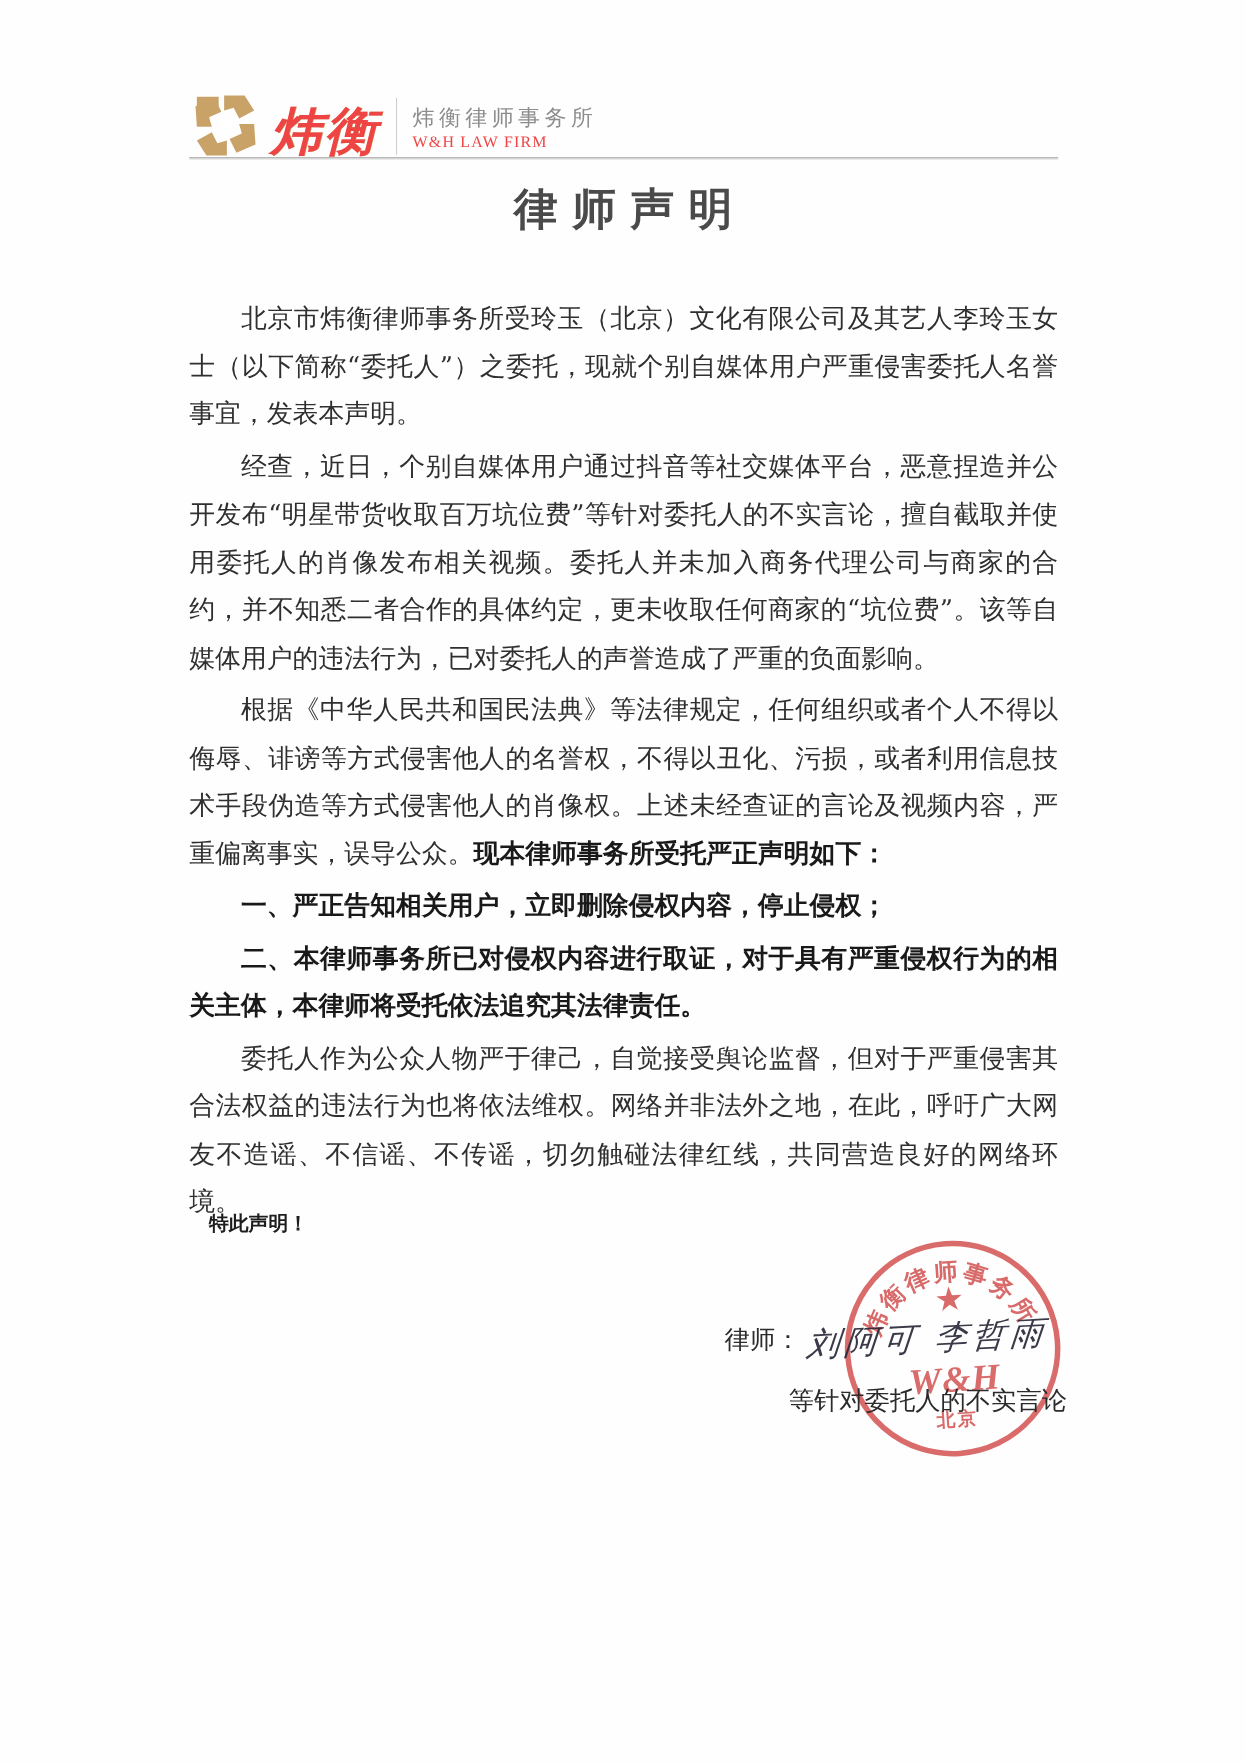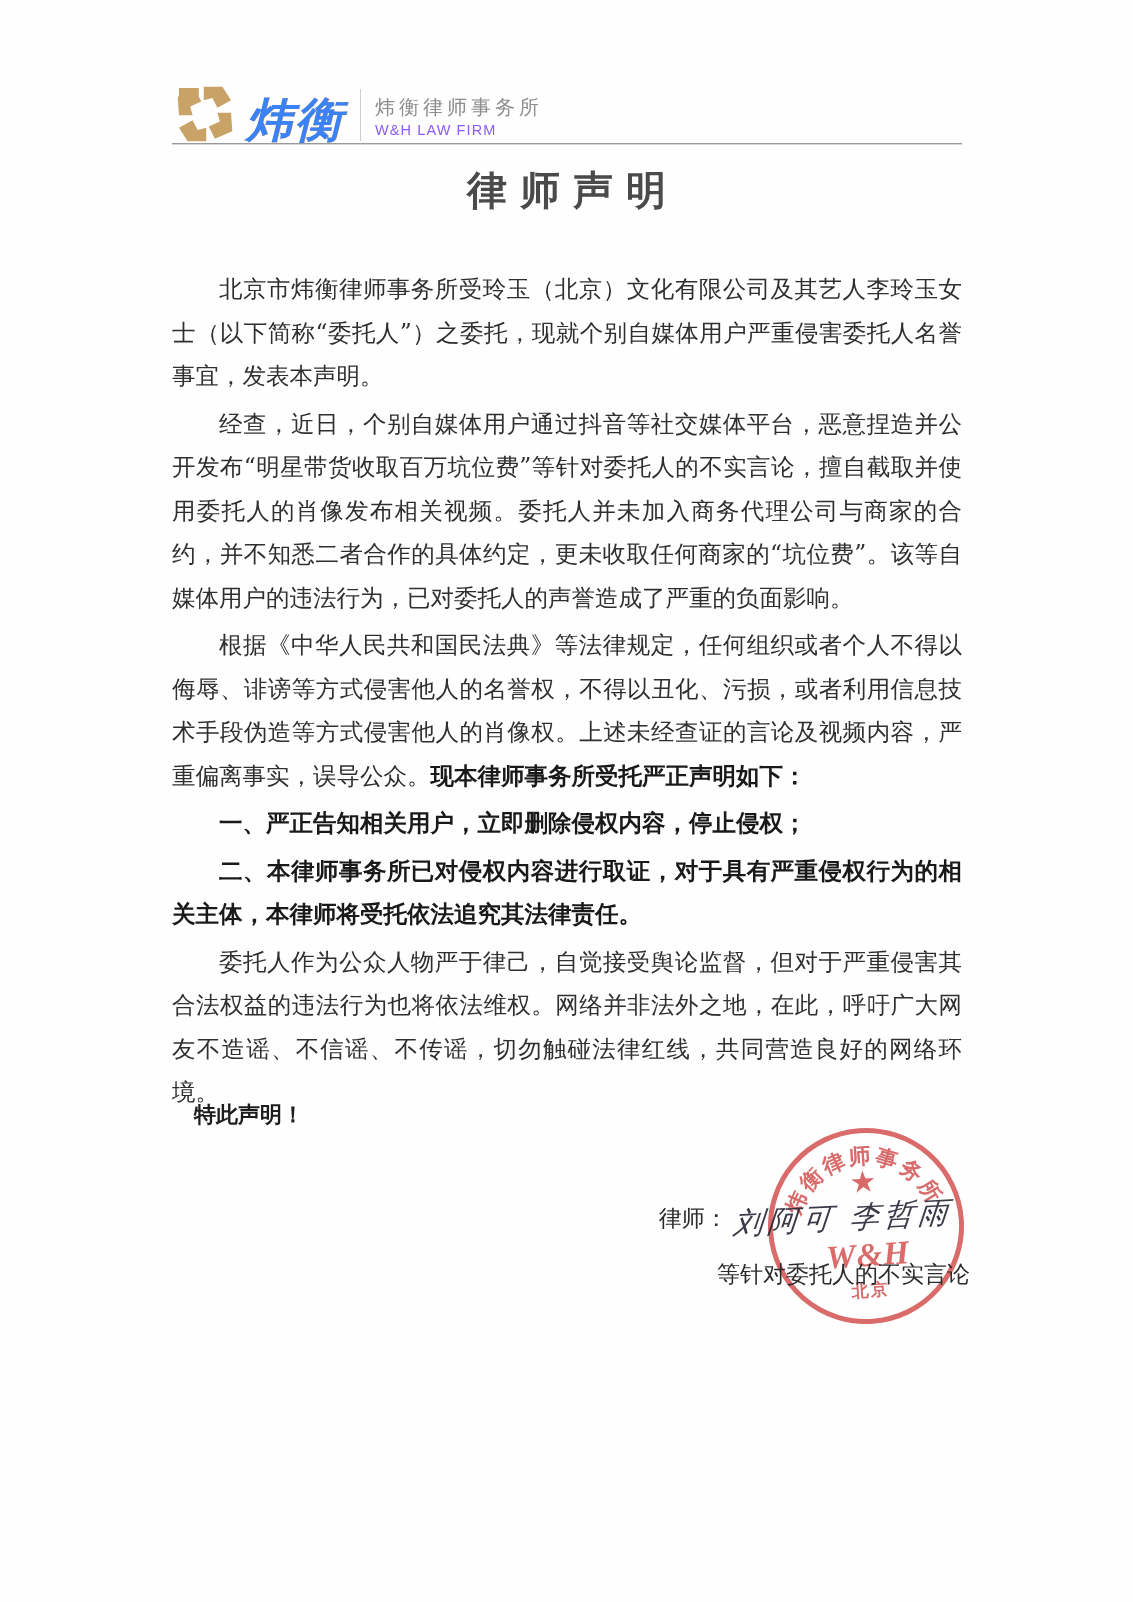--- a/index.html
+++ b/index.html
@@ -35,21 +35,21 @@
     flex: 0 0 auto;
     margin-right: 8px;
     margin-bottom: 2px;
   }
   .logo-word {
     flex: 0 0 auto;
     font-family: "DejaVu Serif", "Liberation Serif", serif;
     font-size: 47px;
     font-weight: 700;
     font-style: italic;
-    color: #3b82f6;
+    color: #ef4444;
     letter-spacing: 2px;
     line-height: 1;
     margin-bottom: 4px;
     text-shadow: 0.5px 0 0 #c9a268;
   }
   .logo-sep {
     width: 1px;
     height: 52px;
     background: #cfcfcf;
     margin: 0 14px 6px 16px;
@@ -61,23 +61,23 @@
   }
   .logo-cn {
     font-family: "DejaVu Sans", "Liberation Sans", sans-serif;
     font-size: 20px;
     color: #8d8d8d;
     letter-spacing: 4px;
     line-height: 1.35;
     white-space: nowrap;
   }
   .logo-en {
-    font-family: Liberation Sans, sans-serif;
+    font-family: Liberation Serif, serif;
     font-size: 14.5px;
-    color: #8b5cf6;
+    color: #ef4444;
     letter-spacing: 1.1px;
     line-height: 1.35;
     white-space: nowrap;
   }
   #header-rule {
     position: absolute;
     left: 172px;
     top: 143px;
     width: 790px;
     height: 2px;
@@ -120,21 +120,21 @@
     text-indent: 2em;
   }
   .b { font-weight: 700; color: #191919; }
 
   #closing {
     position: absolute;
     left: 172px;
     top: 1100px;
     width: 790px;
     font-family: Liberation Sans, sans-serif;
-    font-size: 22px;
+    font-size: 18px;
     font-weight: 700;
     color: #1d1d1d;
     text-indent: 1em;
   }
 
   
   #signature {
     position: absolute;
     left: 640px;
     top: 1190px;

